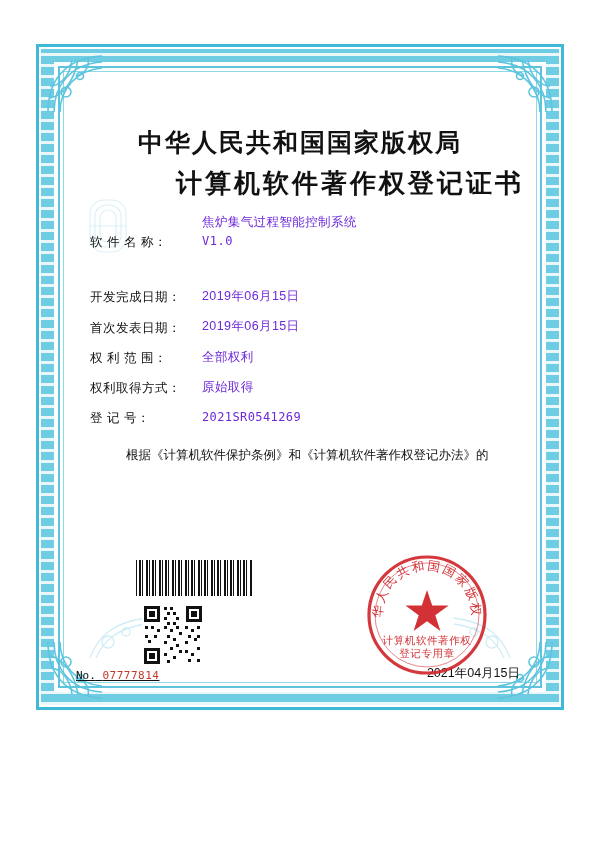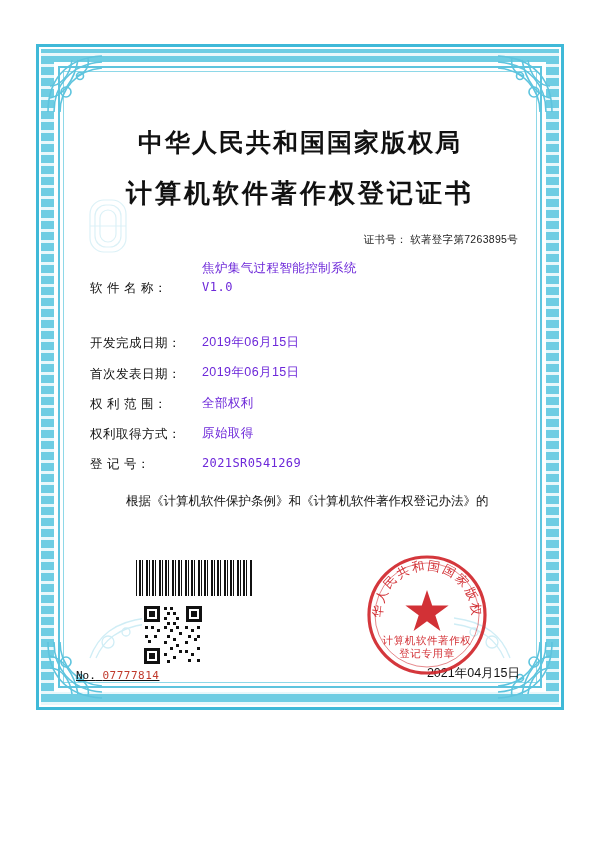--- a/index.html
+++ b/index.html
@@ -111,27 +111,27 @@
   .title-main {
     text-align: center;
     font-family: "DejaVu Serif", "Liberation Serif", serif;
     font-size: 25px;
     font-weight: bold;
     letter-spacing: 2px;
     color: #111111;
     margin-top: 30px;
   }
   .title-sub {
-    text-align: center;
+    text-align: right;
     font-family: "DejaVu Serif", "Liberation Serif", serif;
     font-size: 26px;
     font-weight: bold;
     letter-spacing: 3px;
     color: #111111;
-    margin-top: 17px;
+    margin-top: 7px;
   }
   .cert-no {
     text-align: right;
     font-size: 10.5px;
     color: #222222;
     margin-top: 22px;
     padding-right: 6px;
     letter-spacing: 0.3px;
   }
 
@@ -336,21 +336,20 @@
         <circle cx="20" cy="28" r="6"></circle>
         <circle cx="38" cy="18" r="4"></circle>
       </g>
     </svg>
   </div>
 
   <div class="content">
 
     <div class="title-main" data-bind="document.title_main">中华人民共和国国家版权局</div>
     <div class="title-sub" data-bind="document.title_sub">计算机软件著作权登记证书</div>
-    <div class="cert-no" data-bind="document.cert_no_line">证书号： 软著登字第7263895号</div>
 
     <div class="fields">
 
       <div class="field-row tall">
         <div class="field-label" data-bind="fields.0.label">软 件 名 称：</div>
         <div class="field-value">
           <span data-bind="fields.0.value">焦炉集气过程智能控制系统</span>
           <span class="line2" data-bind="fields.0.value_line2">V1.0</span>
         </div>
       </div>

